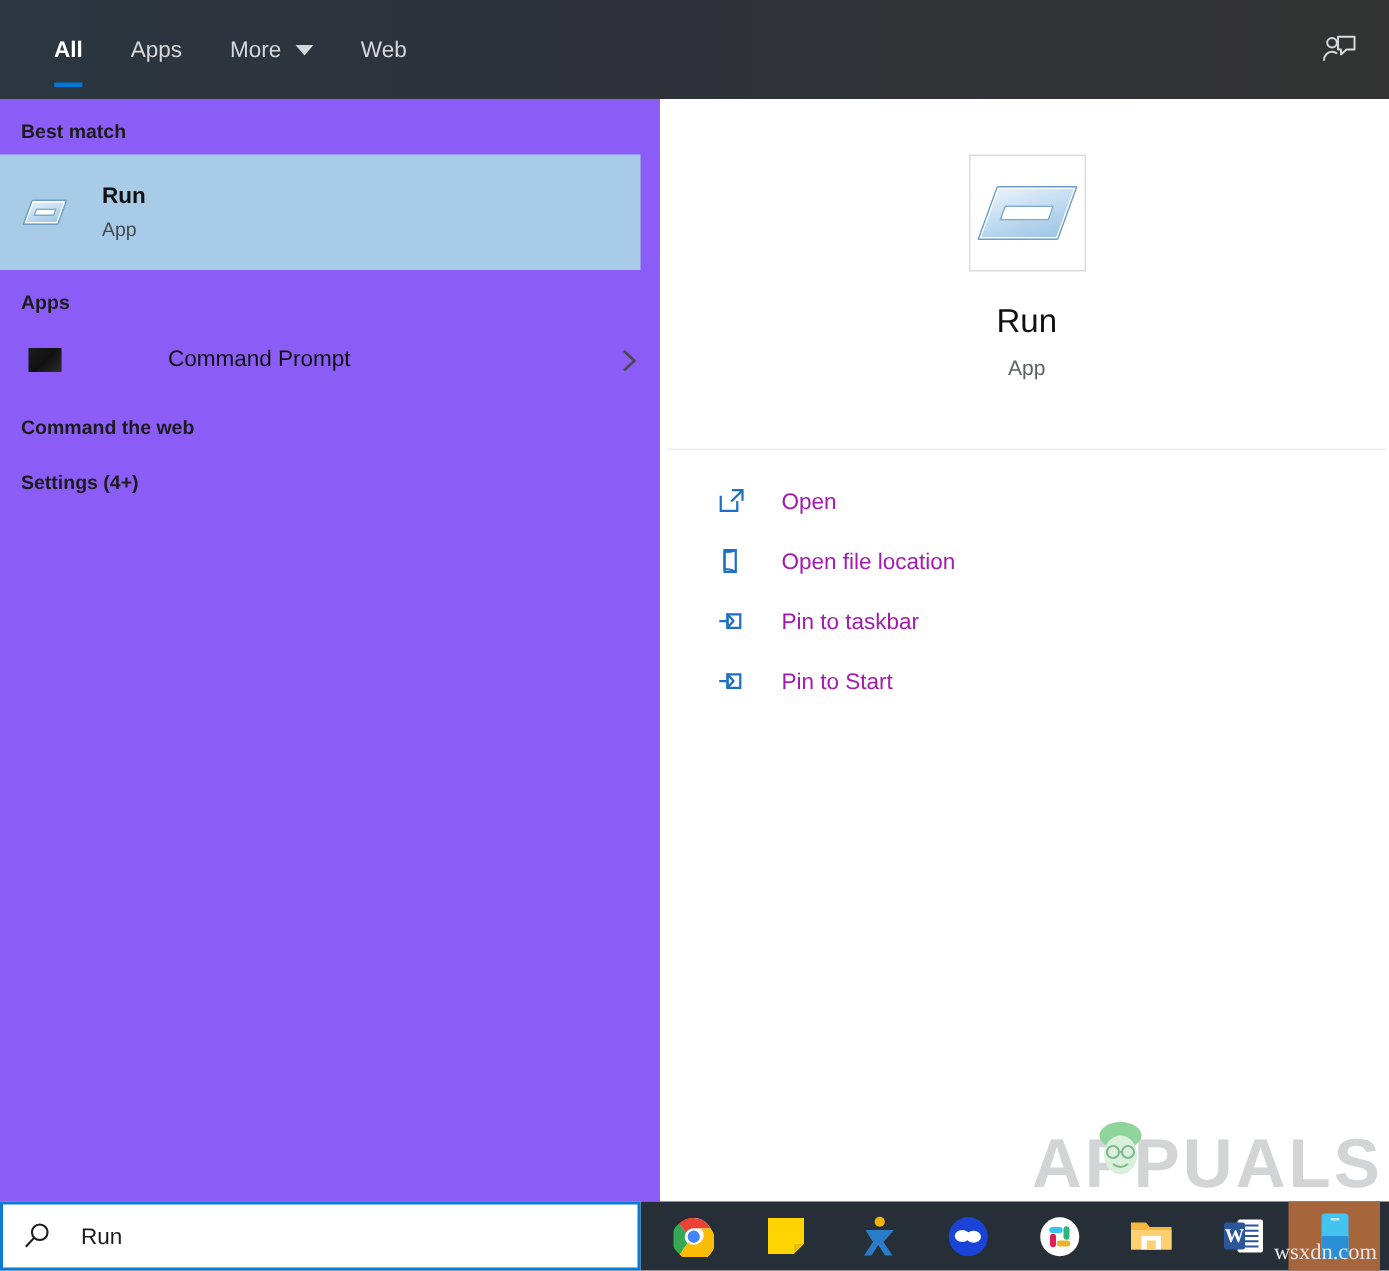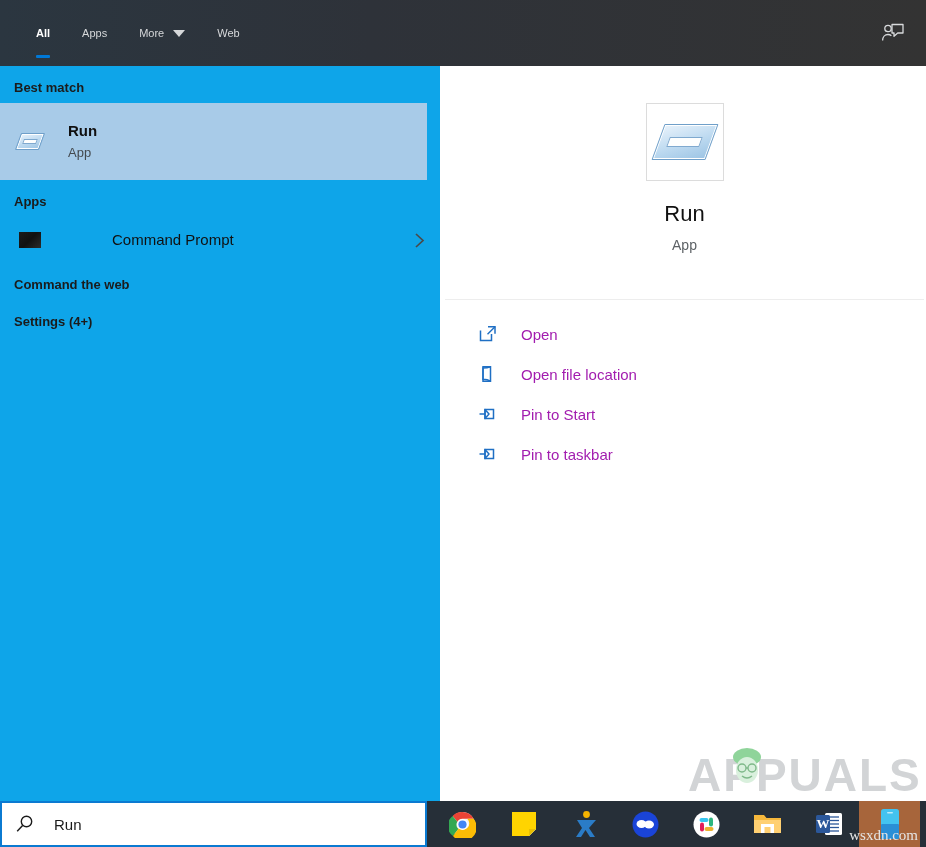--- a/index.html
+++ b/index.html
@@ -30,21 +30,21 @@
     height: 66px;
     padding-left: 20px;
   }
   .tab {
     position: relative;
     height: 66px;
     display: flex;
     align-items: center;
     padding: 0 16px;
     color: #d6d8da;
-    font-size: 11px;
+    font-size: 15px;
     cursor: default;
     white-space: nowrap;
   }
   .tab.active {
     color: #ffffff;
     font-weight: bold;
   }
   .tab .underline {
     position: absolute;
     left: 16px;
@@ -69,21 +69,21 @@
     display: flex;
     align-items: center;
     justify-content: center;
   }
 
   
   .results-pane {
     position: absolute;
     left: 0; top: 66px;
     width: 440px; height: 735px;
-    background: #0ea5e9;
+    background: #8b5cf6;
   }
   .preview-pane {
     position: absolute;
     left: 443px; top: 78px;
     width: 483px; height: 723px;
     background: #ffffff;
   }
 
   
   .group-header {
@@ -378,32 +378,32 @@
     </div>
 
     <div class="action-row">
       <div class="action-icon">
         <svg width="20" height="18" viewBox="0 0 20 18">
           <path d="M7 4.5h8.5v9H7z" fill="none" stroke="#1f6fc4" stroke-width="1.5"></path>
           <path d="M7 4.5l4 4.5-4 4.5z" fill="none" stroke="#1f6fc4" stroke-width="1.5" stroke-linejoin="round"></path>
           <line x1="1.5" y1="9" x2="7" y2="9" stroke="#1f6fc4" stroke-width="1.5"></line>
         </svg>
       </div>
-      <span class="action-label">Pin to Start</span>
+      <span class="action-label">Pin to taskbar</span>
     </div>
 
     <div class="action-row">
       <div class="action-icon">
         <svg width="20" height="18" viewBox="0 0 20 18">
           <path d="M7 4.5h8.5v9H7z" fill="none" stroke="#1f6fc4" stroke-width="1.5"></path>
           <path d="M7 4.5l4 4.5-4 4.5z" fill="none" stroke="#1f6fc4" stroke-width="1.5" stroke-linejoin="round"></path>
           <line x1="1.5" y1="9" x2="7" y2="9" stroke="#1f6fc4" stroke-width="1.5"></line>
         </svg>
       </div>
-      <span class="action-label">Pin to taskbar</span>
+      <span class="action-label">Pin to Start</span>
     </div>
   </div>
 </div>
 
 <div class="watermark">APPUALS</div>
 <svg class="watermark-mascot" viewBox="0 0 40 46">
   <ellipse cx="20" cy="13" rx="14" ry="9" fill="#8fd49a"></ellipse>
   <ellipse cx="20" cy="26" rx="11" ry="13" fill="#d9f0dd"></ellipse>
   <circle cx="15" cy="24" r="4" fill="none" stroke="#7fb98a" stroke-width="1.4"></circle>
   <circle cx="25" cy="24" r="4" fill="none" stroke="#7fb98a" stroke-width="1.4"></circle>

